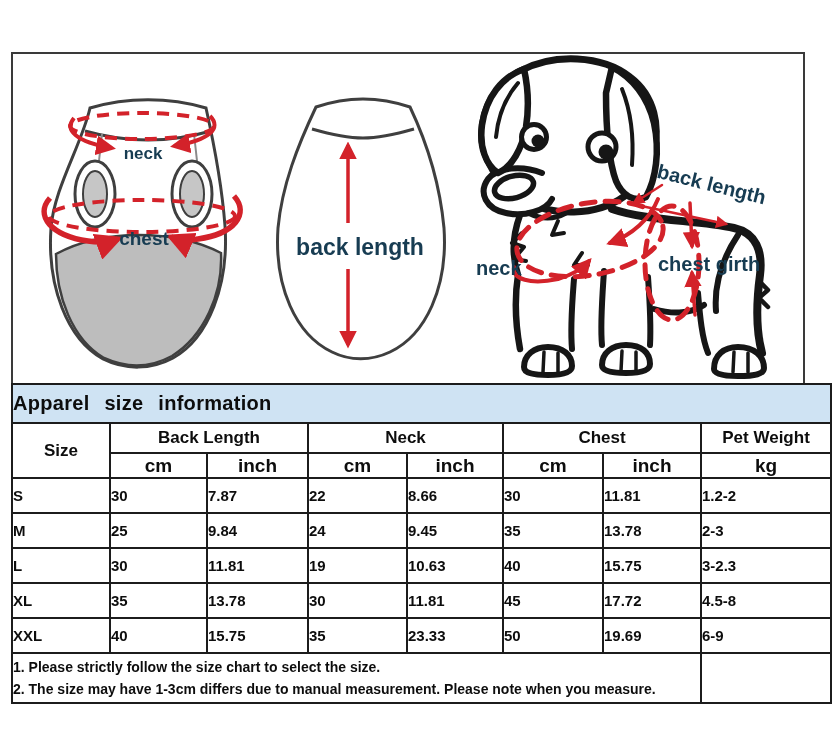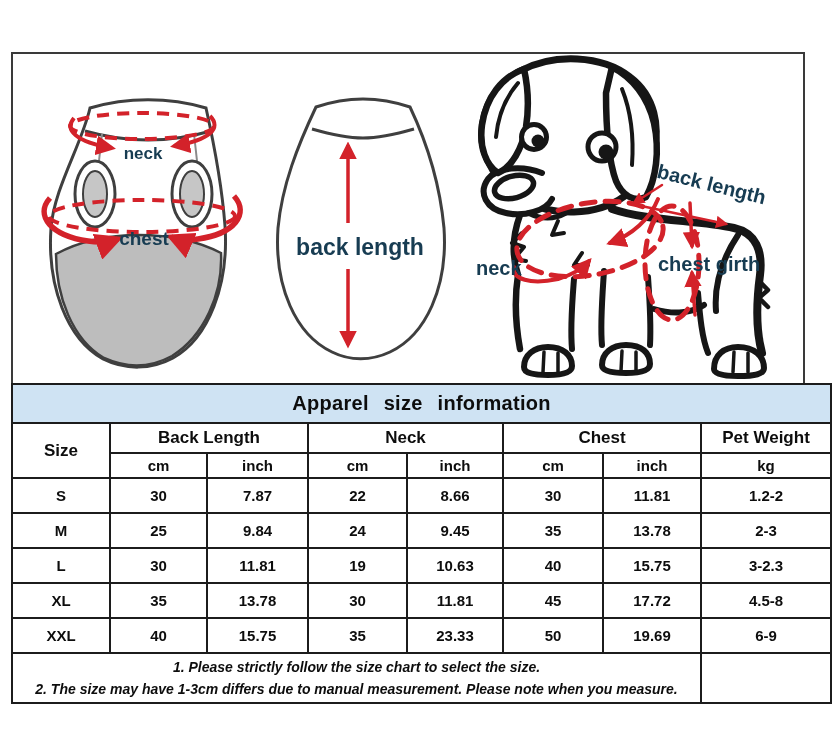--- a/index.html
+++ b/index.html
@@ -13,30 +13,30 @@
   .screen > svg{position:absolute;}
   #svg-front{left:32px;top:82px;}
   #svg-back{left:268px;top:83px;}
   #svg-dog{left:462px;top:53px;}
 
   svg text{font-family:"Liberation Sans",sans-serif;font-weight:bold;}
 
   
   table.size-table{position:absolute;left:11px;top:383px;width:819px;
                    border-collapse:collapse;table-layout:fixed;background:#fff;}
-  .size-table td,.size-table th{border:2px solid #1c1c1c;text-align:center;
+  .size-table td,.size-table th{border:2px solid #1c1c1c;
                    vertical-align:middle;color:#0d0d0d;padding:0;overflow:hidden;}
   .title-cell{background:#cfe3f3;font-size:20px;font-weight:bold;color:#16202e;
               word-spacing:9px;letter-spacing:.3px;height:37px;}
   tr.h1 th{font-size:17px;font-weight:bold;height:28px;}
-  tr.h2 th{font-size:15px;font-weight:bold;height:23px;}
+  tr.h2 th{font-size:19px;font-weight:bold;height:23px;}
   .size-h{font-size:16px;font-weight:bold;}
   tr.data td{height:33px;font-size:15px;font-weight:bold;}
   .notes-cell{text-align:left;font-size:14px;font-weight:bold;line-height:1.6;
-              padding:3px 0 3px 5px;vertical-align:top;height:48px;font-style:italic;}
+              padding:3px 0 3px 5px;vertical-align:top;height:48px;}
   tr.notes{height:50px;}
 </style>
 </head>
 <body>
 
 <div class="screen">
 
   <div class="illus-frame"></div>
 
   <svg id="svg-front" width="222" height="296" viewBox="0 0 222 296">

